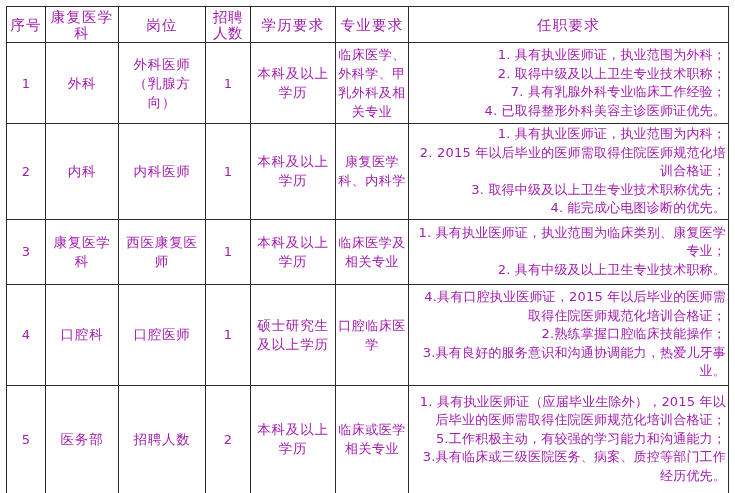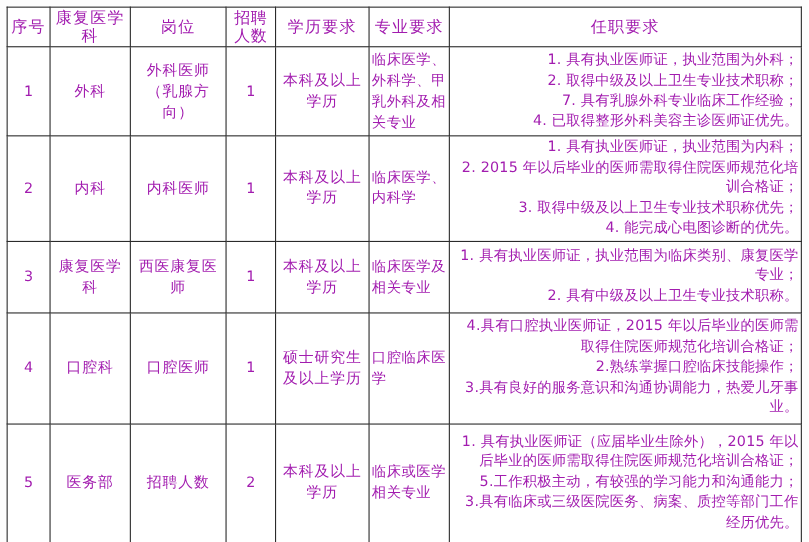--- a/index.html
+++ b/index.html
@@ -63,20 +63,21 @@
     font-size: 13.5px;
     line-height: 19px;
     letter-spacing: 0.8px;
   }
   td.seq {
     text-align: center;
     font-size: 13px;
     letter-spacing: 0;
   }
   td.major {
+    text-align: center;
     font-size: 13px;
     line-height: 19px;
     letter-spacing: 0.5px;
   }
   td.req {
     text-align: right;
     font-size: 13px;
     line-height: 18.5px;
     letter-spacing: 0.2px;
     padding: 2px 3px 2px 4px;
@@ -128,21 +129,21 @@
           <span class="line">4. 已取得整形外科美容主诊医师证优先。</span>
         </td>
       </tr>
 
       <tr style="height:90px;">
         <td class="seq">2</td>
         <td class="cen">内科</td>
         <td class="cen">内科医师</td>
         <td class="seq">1</td>
         <td class="cen">本科及以上学历</td>
-        <td class="major">临床医学、内科学</td>
+        <td class="major">康复医学科、内科学</td>
         <td class="req">
           <span class="line">1. 具有执业医师证，执业范围为内科；</span>
           <span class="line">2. 2015 年以后毕业的医师需取得住院医师规范化培训合格证；</span>
           <span class="line">3. 取得中级及以上卫生专业技术职称优先；</span>
           <span class="line">4. 能完成心电图诊断的优先。</span>
         </td>
       </tr>
 
       <tr style="height:65px;">
         <td class="seq">3</td>

